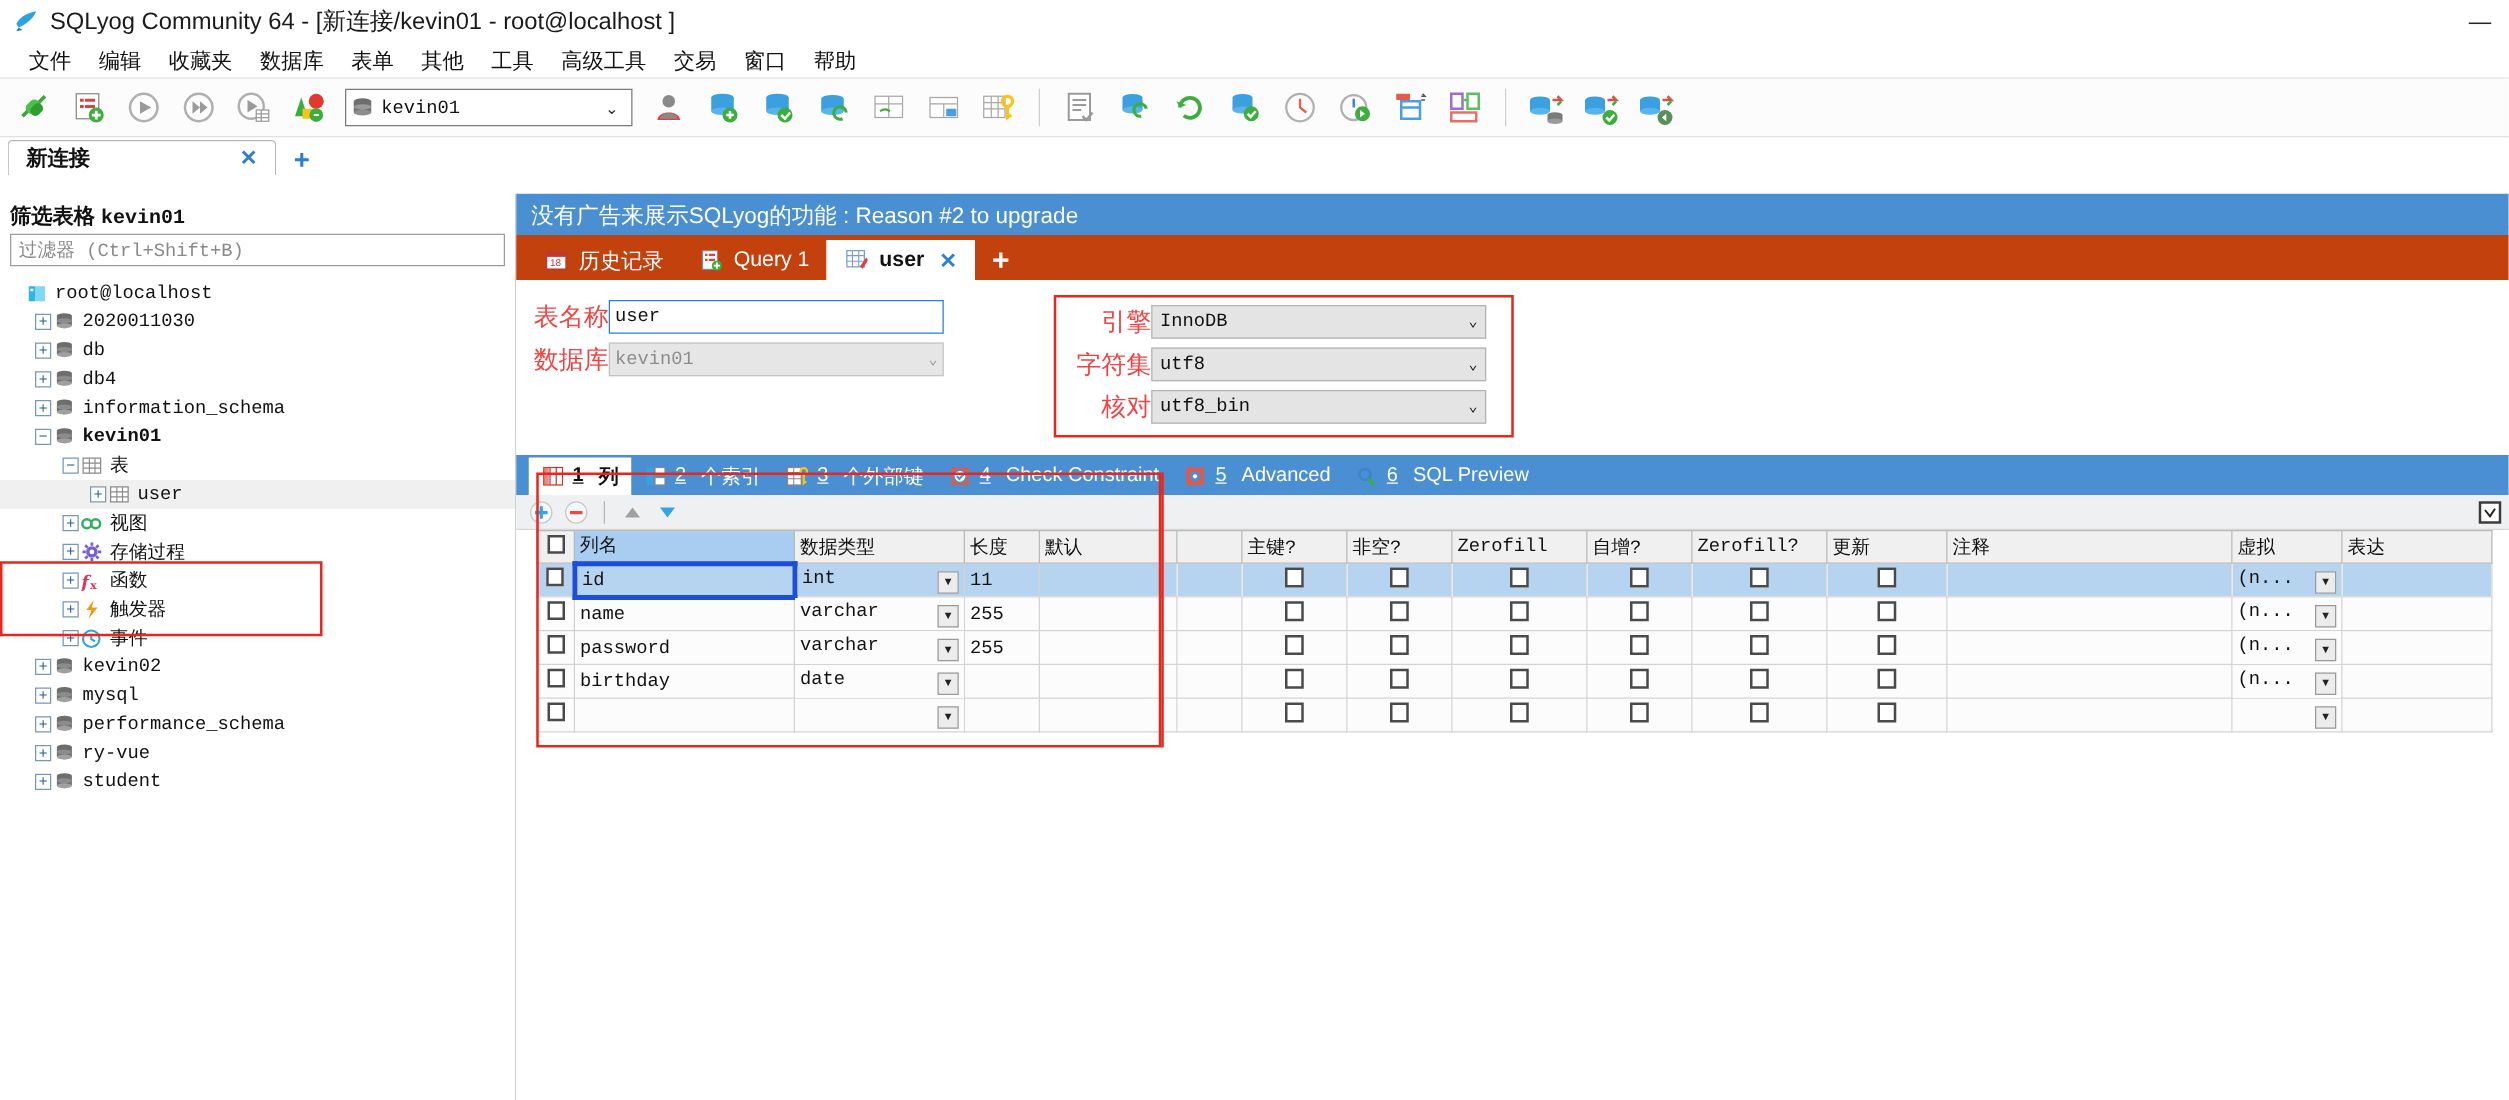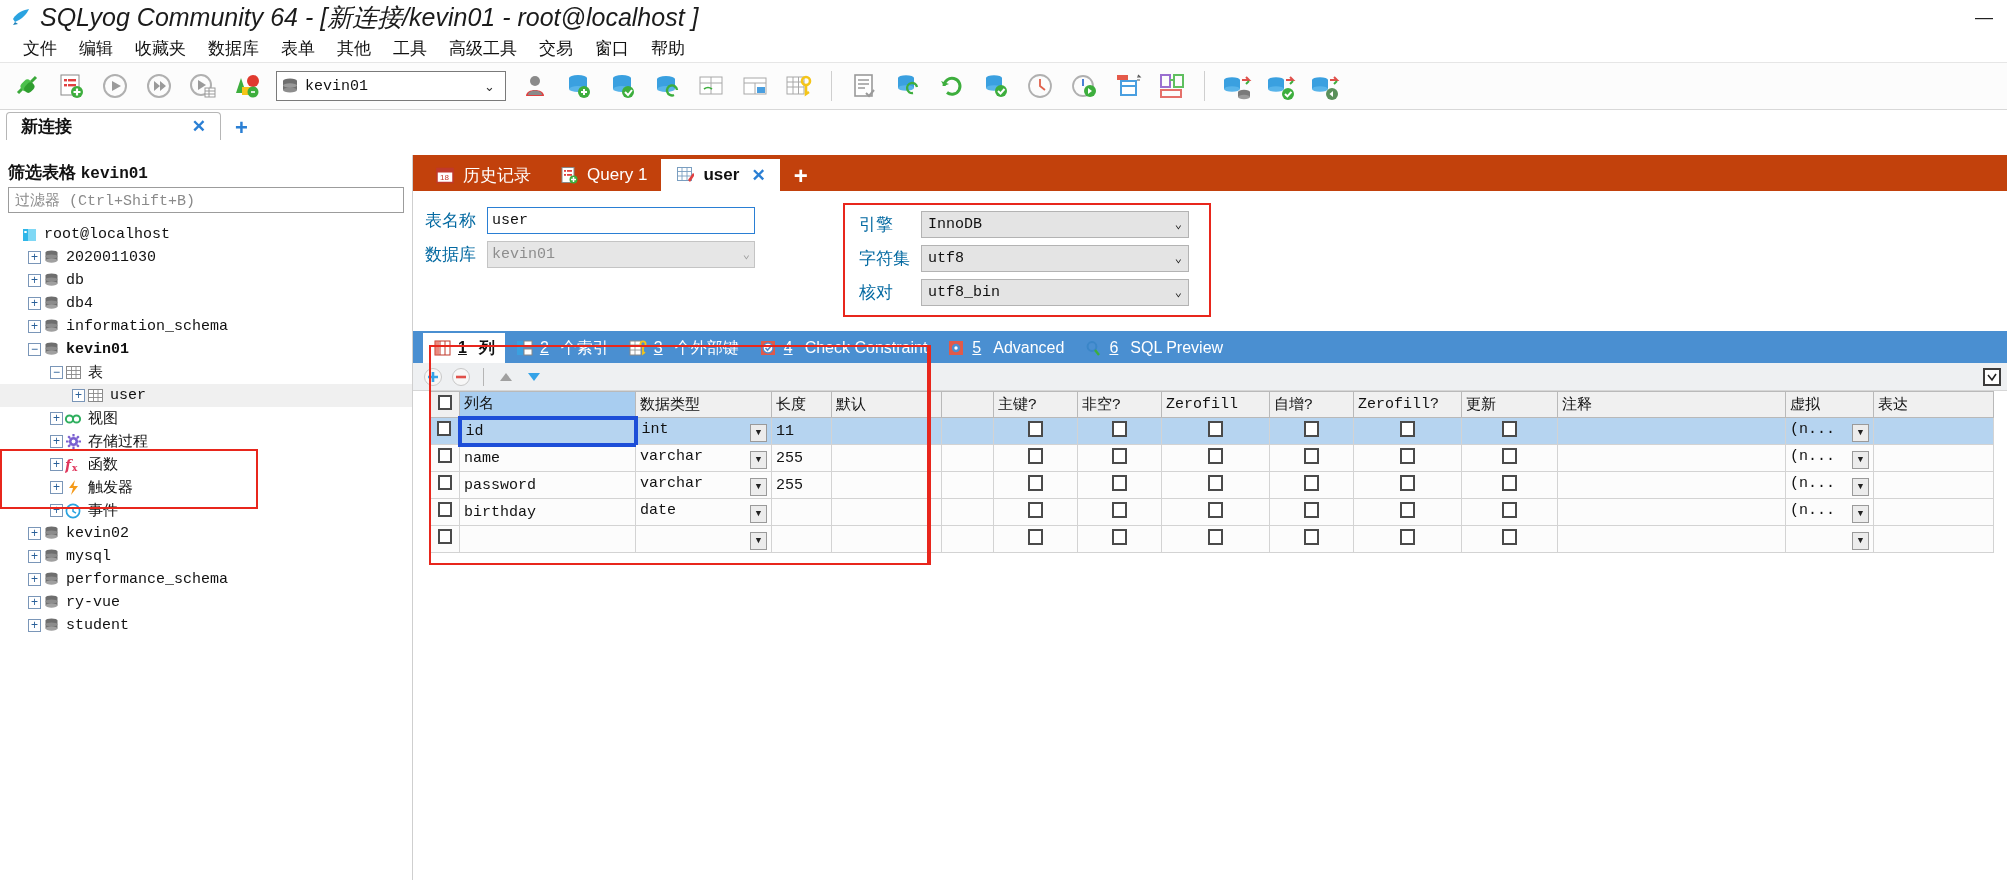--- a/index.html
+++ b/index.html
@@ -12,21 +12,21 @@
   }
   .app { position: relative; width: 2007px; height: 880px; background:#fff; }
 
   
   .titlebar {
     height: 34px; display: flex; align-items: center;
     background: #ffffff; border-bottom: 0px solid #ddd;
     padding-left: 10px;
   }
   .title-logo { width: 22px; height: 22px; margin-right: 8px; flex: none; }
-  .title-text { font-size: 25px; color: #1b1b1b; font-family: "Liberation Sans", sans-serif; font-style: italic; }
+  .title-text { font-size: 19px; color: #1b1b1b; font-family: "Liberation Sans", sans-serif; }
   .title-btns { margin-left: auto; display:flex; }
   .title-btn { width: 46px; height: 32px; display:flex; align-items:center; justify-content:center;
                font-size: 18px; color:#222; }
 
   
   .menubar {
     height: 28px; display: flex; align-items: center;
     background: #ffffff; padding-left: 12px; gap: 0px;
   }
   .menu-item {
@@ -96,21 +96,21 @@
   .otab { height:32px; display:flex; align-items:center; padding: 0 14px; gap:8px;
           font-size:17px; color:#ffffff; cursor:default; }
   .otab.active { background:#ffffff; color:#111; font-weight:bold; }
   .otab .ti { width:20px;height:20px; display:inline-flex;align-items:center;justify-content:center;flex:none;}
   .otab .x { color:#2a7fd4; font-weight:bold; margin-left:4px;}
   .otab-plus { color:#ffffff; font-size:24px; font-weight:bold; padding: 0 14px; line-height:30px;}
 
   
   .form-area { position:relative; padding: 12px 0 0 0; background:#fff; }
   .frow { display:flex; align-items:center; height:34px; }
-  .flabel { font-size:17px; color:#0369a1; width: 62px; text-align:left; margin-left: 12px;}
+  .flabel { font-size:20px; color:#ef4444; width: 62px; text-align:right; margin-left: 12px;}
   .finput {
     width: 268px; height:27px; border:1px solid #2a7fd4; background:#fff;
     font-family:"Liberation Mono", monospace; font-size:15px; color:#111;
     display:flex; align-items:center; padding: 0 4px;
   }
   .finput.disabled { border:1px solid #c4c4c4; background:#e6e6e6; color:#8d8d8d; justify-content:space-between;}
   .fcombo {
     width: 268px; height:27px; border:1px solid #b3b3b3; background:#e4e4e4;
     font-family:"Liberation Mono", monospace; font-size:15px; color:#111;
     display:flex; align-items:center; justify-content:space-between; padding: 0 6px;
@@ -629,20 +629,23 @@
                 <ellipse cx="8.5" cy="11.6" rx="6" ry="2.1" fill="#a0a0a0"></ellipse>
               </svg>
             </span>
             <span class="lbl">student</span>
           </div>
         </div>
     </div>
 
     <div class="main">
 
+      <div class="ad-banner">
+        <span>没有广告来展示SQLyog的功能 : Reason #2 to upgrade</span>
+      </div>
 
       <div class="obj-tabs" id="objtabs">
           <div class="otab">
             <span class="ti">
               <svg width="18" height="18" viewBox="0 0 18 18">
                 <rect x="1" y="2.5" width="16" height="14" fill="#fff" stroke="#c0392b" stroke-width="1.5"></rect>
                 <rect x="1" y="2.5" width="16" height="4" fill="#c0392b"></rect>
                 <text x="4" y="14" font-family="Liberation Sans, sans-serif" font-size="8" fill="#c0392b">18</text>
               </svg>
             </span>

